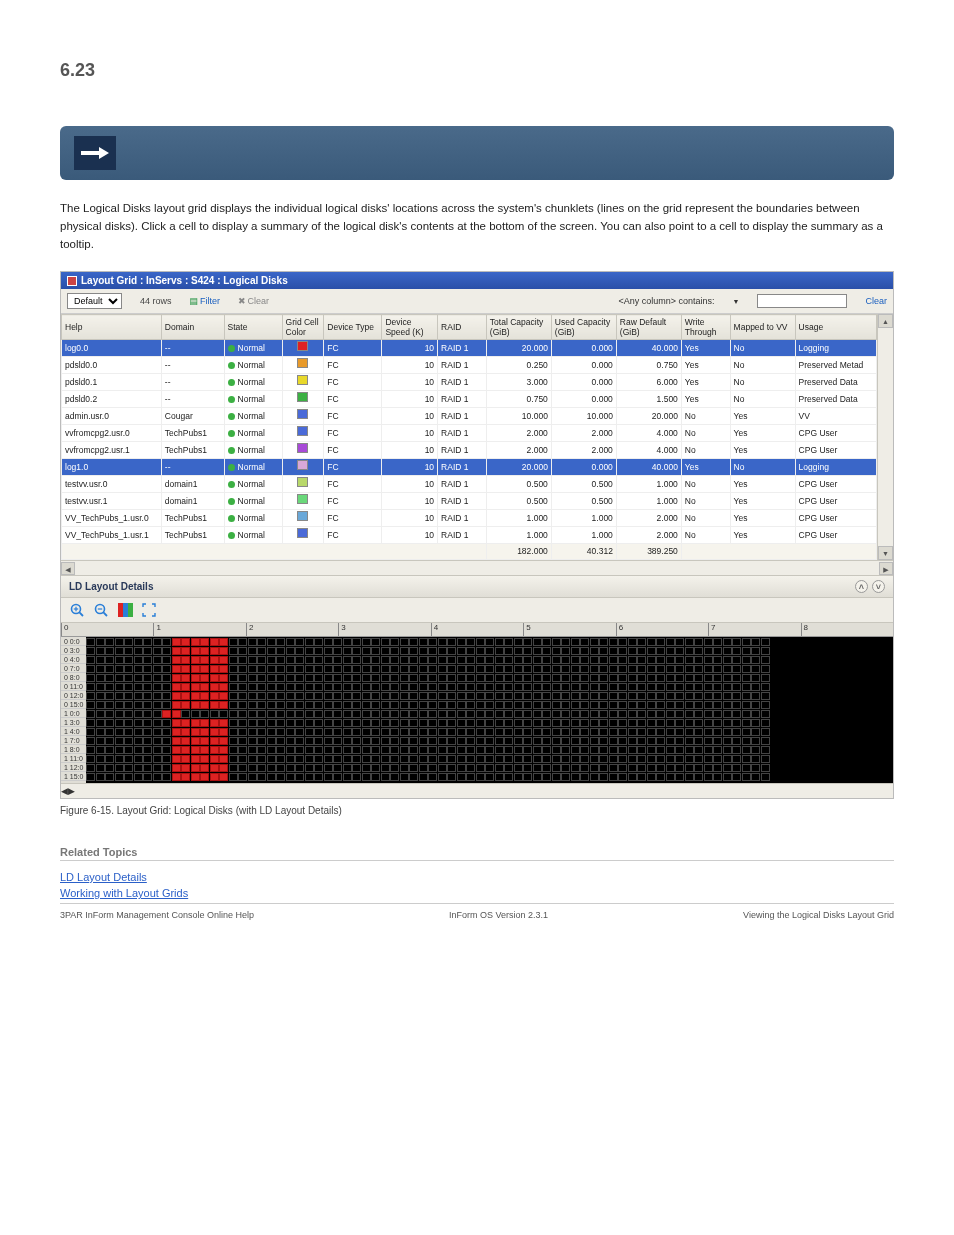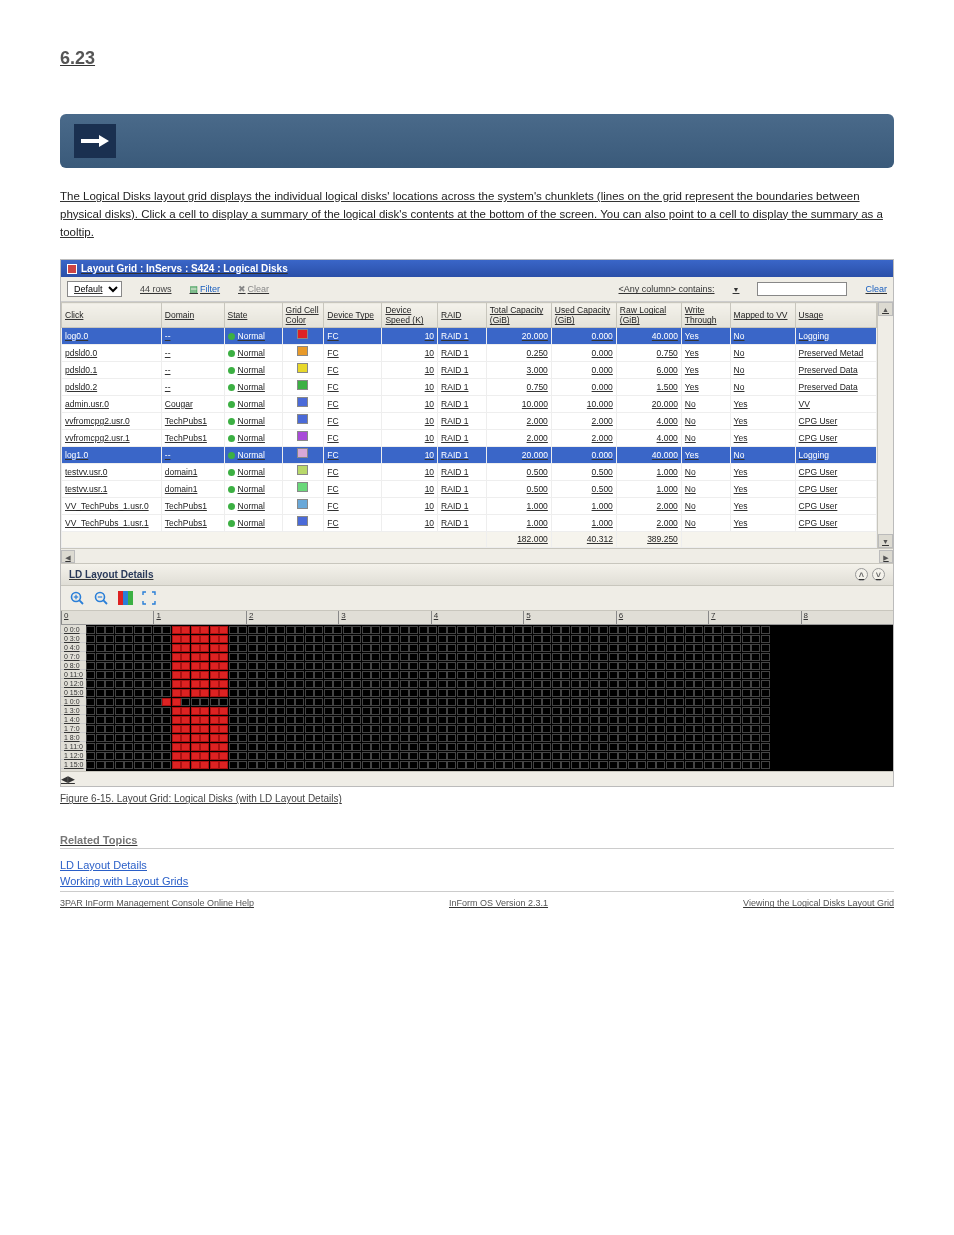--- a/index.html
+++ b/index.html
@@ -5,22 +5,21 @@
   * { box-sizing: border-box; }
   body {
     margin: 0;
     font-family: Arial, Helvetica, sans-serif;
     font-size: 12px;
     background: #fff;
     color: #333;
     width: 954px;
   }
   .page {
-    padding: 48px 60px;
-    text-decoration: underline;
+    padding: 60px 60px;
   }
   .page-header-num {
     font-size: 18px;
     font-weight: bold;
     color: #555;
     margin-bottom: 45px;
   }
   .note-block {
     display: flex;
     align-items: flex-start;
@@ -354,30 +353,30 @@
             <col style="width:42px">
               <col style="width:56px">
               <col style="width:56px">
             <col style="width:56px">
               <col style="width:42px">
               <col style="width:56px">
             <col style="width:70px">
           </colgroup>
           <thead>
               <tr id="header-row">
-                <th>Click</th>
+                <th>Help</th>
                 <th>Domain</th>
                 <th>State</th>
                 <th>Grid Cell Color</th>
                 <th>Device Type</th>
                 <th>Device Speed (K)</th>
                 <th>RAID</th>
                 <th>Total Capacity (GiB)</th>
                 <th>Used Capacity (GiB)</th>
-                <th>Raw Logical (GiB)</th>
+                <th>Raw Default (GiB)</th>
                 <th>Write Through</th>
                 <th>Mapped to VV</th>
                 <th>Usage</th>
               </tr>
             </thead>
           <tbody id="data-body">
               <tr class="sel">
                 <td>log0.0</td>
                 <td>--</td>
                 <td>

